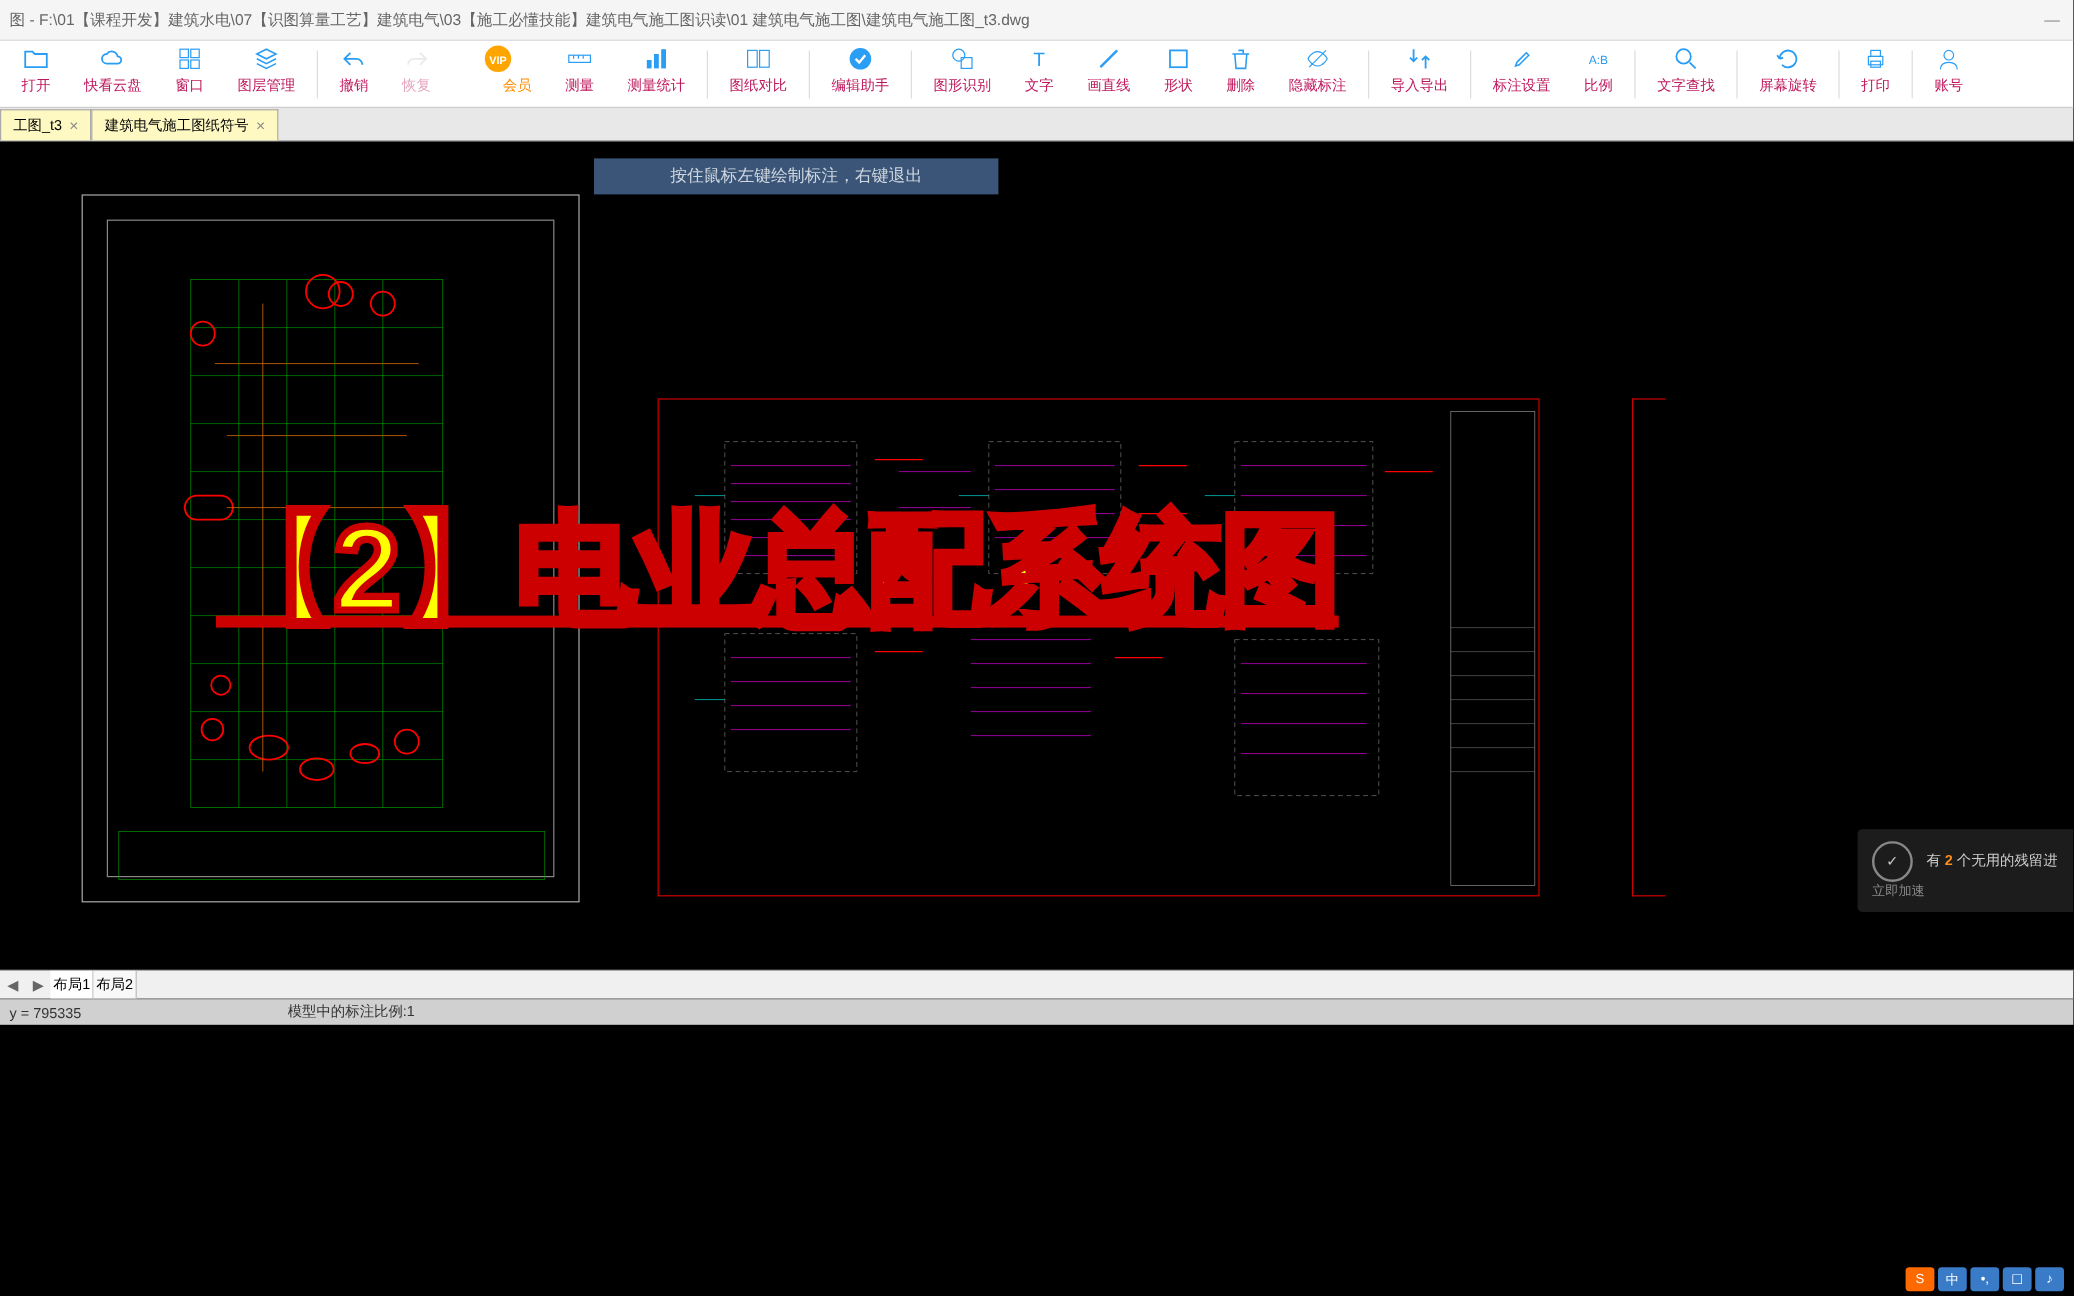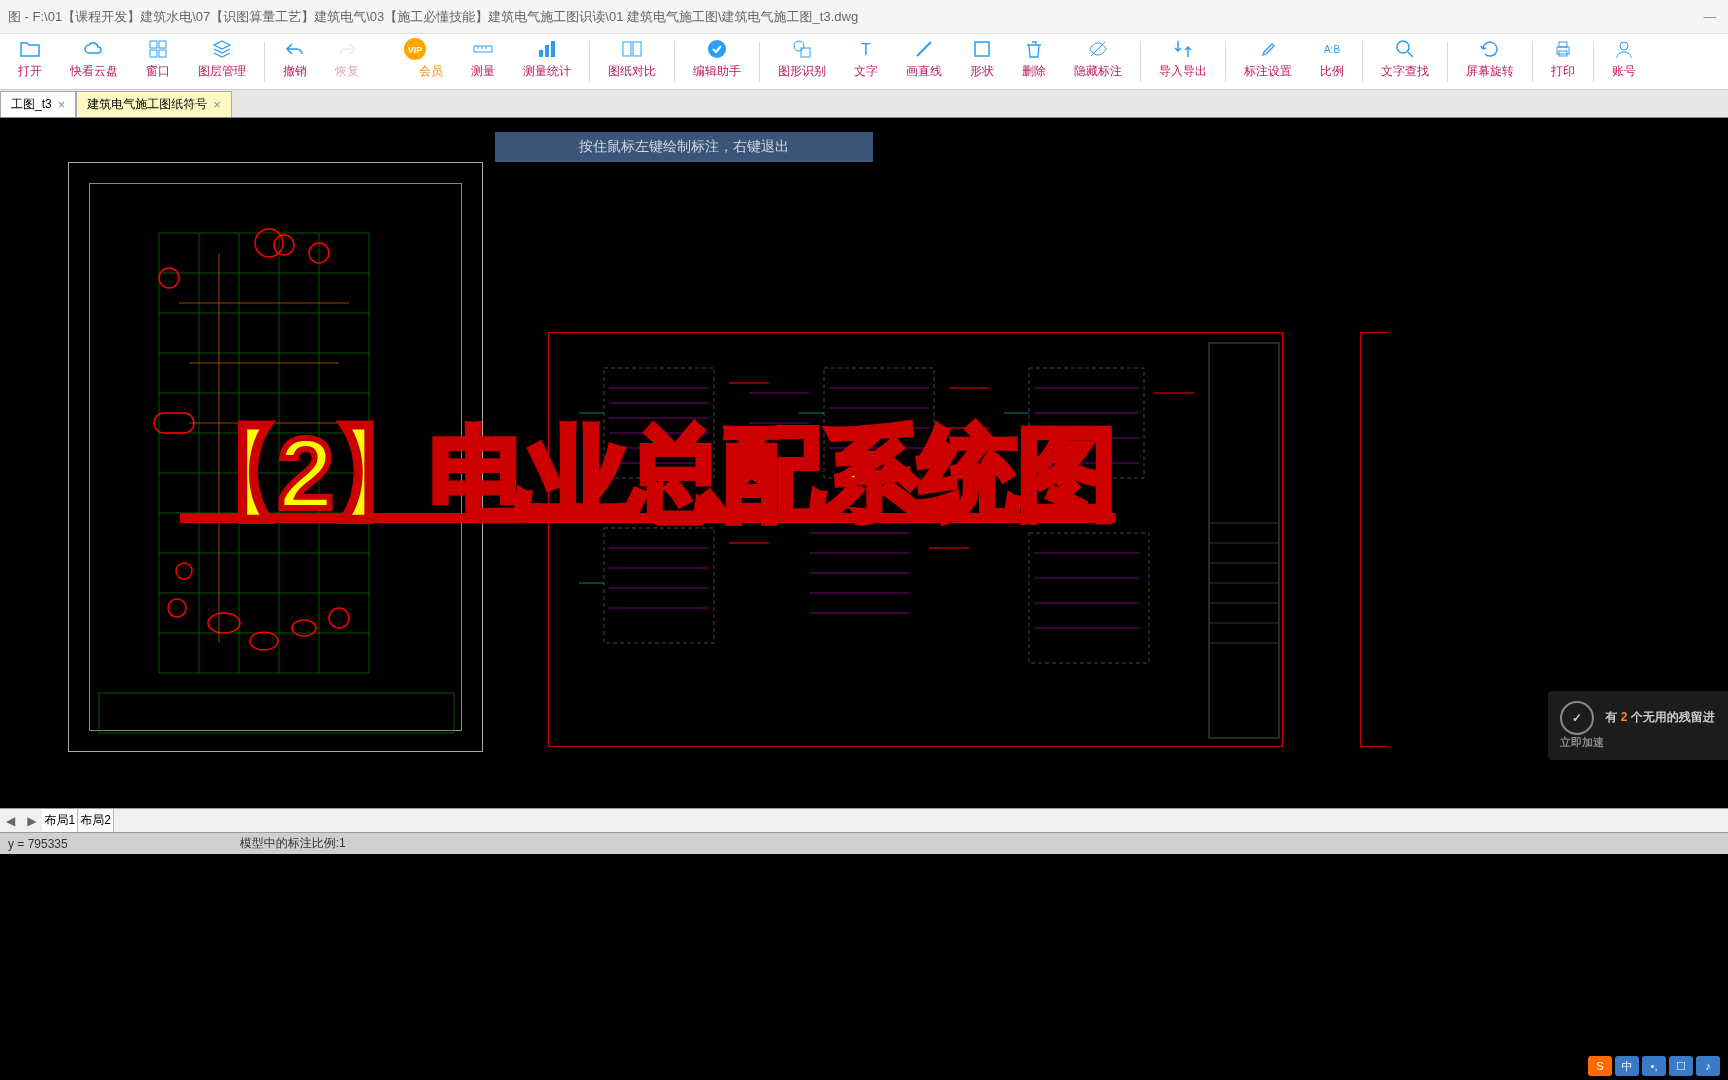--- a/index.html
+++ b/index.html
@@ -12,27 +12,27 @@
 
 .toolbar { height: 56px; background: #fff; display: flex; align-items: center; border-bottom: 1px solid #ccc; padding: 0 4px; }
 .tb-item { display: flex; flex-direction: column; align-items: center; justify-content: flex-start; padding: 2px 14px; height: 54px; cursor: pointer; }
 .tb-icon { width: 24px; height: 24px; display: flex; align-items: center; justify-content: center; }
 .tb-label { font-size: 12px; color: #be185d; margin-top: 2px; }
 .tb-sep { width: 1px; height: 40px; background: #ddd; margin: 0 4px; }
 .vip .tb-icon svg circle { fill: #ffa500; }
 .vip .tb-label { color: #ff8c00; margin-left: 32px; }
 
 .tabs-bar { height: 28px; background: #e8e8e8; display: flex; align-items: flex-end; border-bottom: 1px solid #888; }
-.tab { background: #ffffff; border: 1px solid #aaa; border-bottom: none; padding: 4px 10px; font-size: 12px; display: flex; align-items: center; gap: 6px; height: 26px; }
+.tab { background: #fef9c3; border: 1px solid #aaa; border-bottom: none; padding: 4px 10px; font-size: 12px; display: flex; align-items: center; gap: 6px; height: 26px; }
 .tab.inactive { background: #fef9c3; }
 .tab-close { color: #888; cursor: pointer; font-size: 13px; }
 
 .canvas-area { position: relative; background: #000; height: 690px; overflow: hidden; }
 
-.hint-box { position: absolute; top: 14px; left: 495px; width: 378px; height: 30px; background: #3b5578; color: #d0d8e0; display: flex; align-items: center; justify-content: center; font-size: 14px; }
+.hint-box { position: absolute; top: 14px; left: 495px; width: 337px; height: 30px; background: #3b5578; color: #d0d8e0; display: flex; align-items: center; justify-content: center; font-size: 14px; }
 
 .drawing-frame { position: absolute; border: 1px solid #aaa; }
 .frame1 { left: 68px; top: 44px; width: 415px; height: 590px; }
 .frame1-inner { position: absolute; left: 20px; top: 20px; right: 20px; bottom: 20px; border: 1px solid #888; }
 .frame2 { left: 548px; top: 214px; width: 735px; height: 415px; border: 1.5px solid #c00; }
 .frame3 { left: 1360px; top: 214px; width: 28px; height: 415px; border: 1.5px solid #c00; border-right: none; }
 
 .schematic { position: absolute; }
 .sch-grid { stroke: #0a0; stroke-width: 0.5; }
 .sch-red { stroke: #f00; fill: none; stroke-width: 1.5; }
@@ -42,21 +42,21 @@
 
 .overlay-text { position: absolute; top: 290px; left: 180px; font-size: 100px; font-weight: 900; color: #ff0; -webkit-text-stroke: 6px #c00; white-space: nowrap; letter-spacing: -2px; text-decoration: underline; }
 
 .layout-tabs { height: 24px; background: #f0f0f0; display: flex; align-items: center; font-size: 12px; border-top: 1px solid #999; }
 .ltab { padding: 3px 2px; border-right: 1px solid #bbb; background: #f8f8f8; cursor: pointer; }
 .ltab.active { background: #fff; }
 .ltab-nav { padding: 0 6px; color: #666; }
 
 .status-bar { height: 22px; background: #d0d0d0; display: flex; align-items: center; font-size: 12px; color: #333; padding: 0 8px; gap: 64px; border-top: 1px solid #999; }
 
-.notif { position: absolute; right: 0; bottom: 48px; width: 180px; background: rgba(30,30,30,0.92); color: #ccc; font-size: 12px; padding: 10px 12px; border-radius: 4px 0 0 4px; font-weight: bold; }
+.notif { position: absolute; right: 0; bottom: 48px; width: 180px; background: rgba(30,30,30,0.92); color: #ccc; font-size: 12px; padding: 10px 12px; border-radius: 4px 0 0 4px; }
 .notif .icon-circle { width: 34px; height: 34px; border: 2px solid #888; border-radius: 50%; display: inline-flex; align-items: center; justify-content: center; margin-right: 8px; vertical-align: middle; }
 .notif strong { color: #ff8c1a; }
 
 .ime-bar { position: absolute; right: 8px; bottom: 4px; display: flex; gap: 3px; align-items: center; }
 .ime-bar div { width: 24px; height: 20px; background: #3a7bc8; color: #fff; font-size: 11px; display: flex; align-items: center; justify-content: center; border-radius: 3px; }
 .ime-bar .orange { background: #ff6a00; }
 </style>
 </head>
 <body>
 

